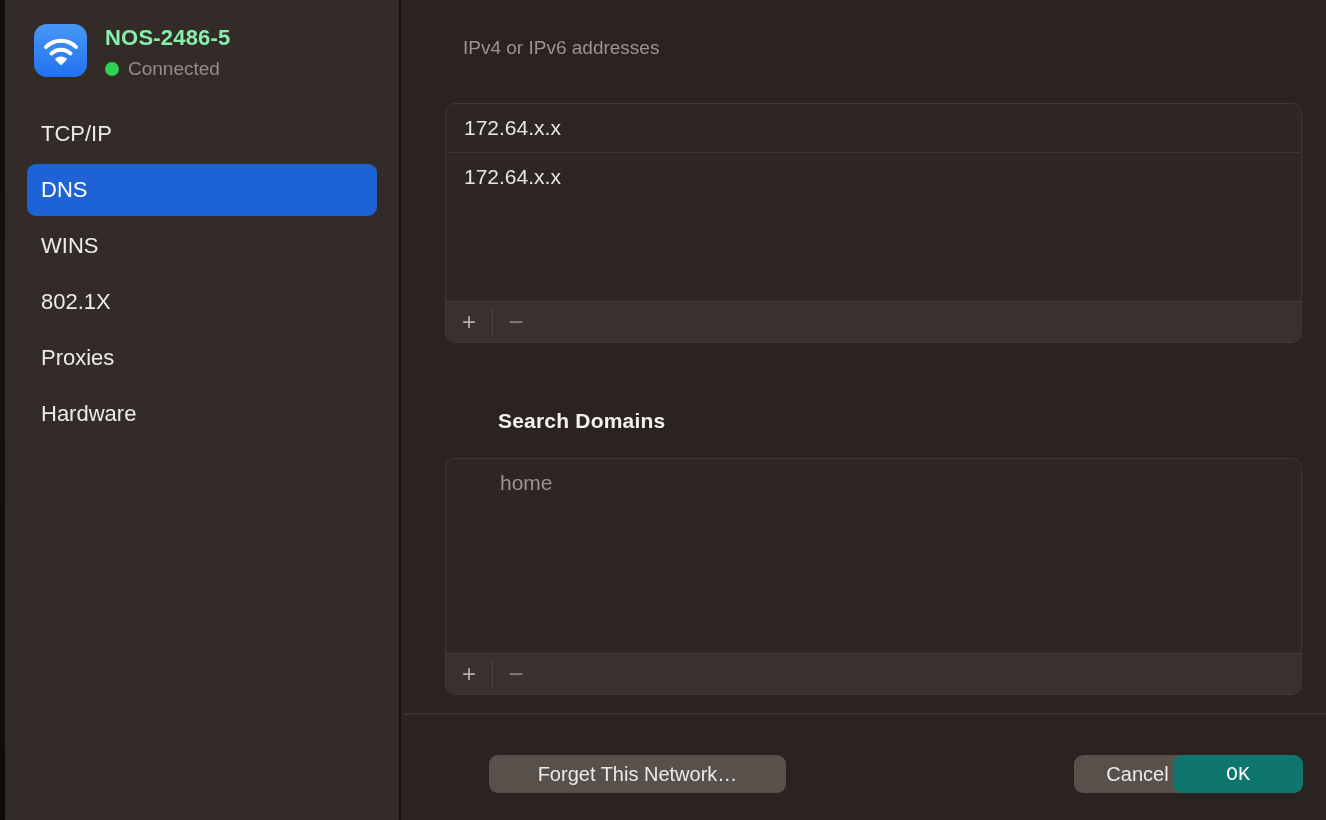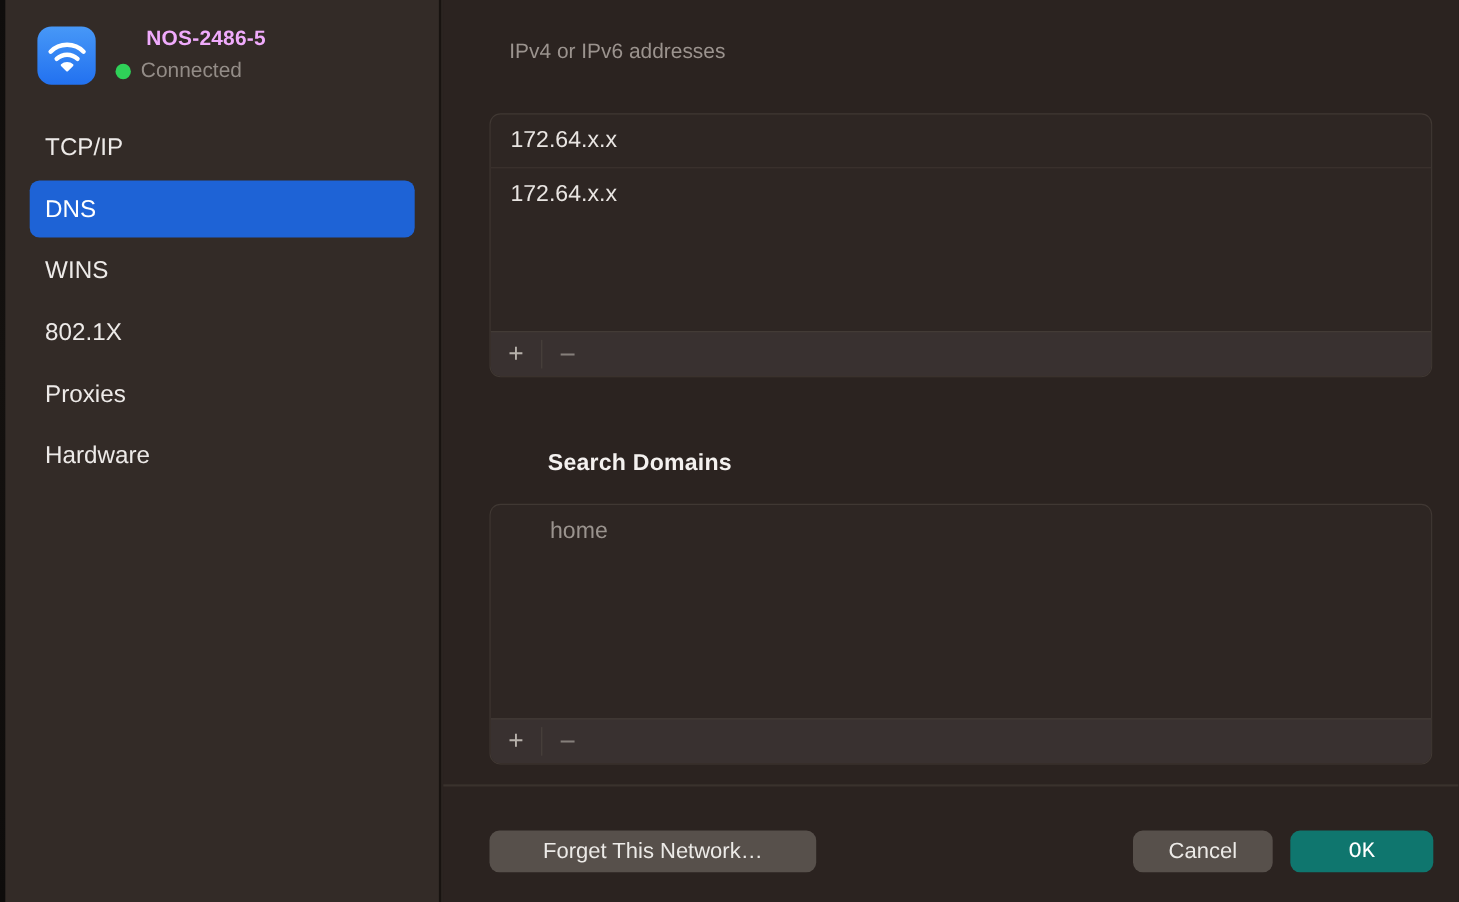--- a/index.html
+++ b/index.html
@@ -26,21 +26,21 @@
     background: #2b2320;
   }
   
   .net-header { position: absolute; left: 29px; top: 24px; display: flex; }
   .wifi-badge {
     width: 53px; height: 53px; border-radius: 13px;
     background: linear-gradient(180deg, #4798f7 0%, #2271f0 100%);
     display: flex; align-items: center; justify-content: center;
   }
   .net-meta { margin-left: 18px; padding-top: 1px; }
-  .net-name { color: #f0abfc; font-size: 19px; font-weight: 600; letter-spacing: .2px; margin-left: 28px; }
+  .net-name { color: #86efac; font-size: 22px; font-weight: 600; letter-spacing: .2px; }
   .net-status { display: flex; align-items: center; margin-top: 7px; }
   .status-dot {
     width: 14px; height: 14px; border-radius: 50%;
     background: #2fd158; margin-right: 9px;
   }
   .status-text { color: #938c87; font-size: 19px; }
   .side-list { position: absolute; left: 0; top: 108px; width: 100%; }
   .side-item {
     margin: 0 22px; height: 52px; margin-bottom: 4px;
     display: flex; align-items: center;
@@ -87,21 +87,21 @@
   }
   
   .action-bar { position: absolute; left: 42px; right: 24px; top: 755px; height: 40px; }
   .btn {
     height: 38px; border: none; border-radius: 9px;
     font-family: "Liberation Sans", "DejaVu Sans", sans-serif;
     font-size: 20px; color: #eceae7;
     display: inline-flex; align-items: center; justify-content: center;
     padding: 0 22px; cursor: default;
   }
-  .btn.gray { background: #57504b; }
+  .btn.gray { background: #57504b; margin-left: 44px; }
   .btn.blue { background: #0f766e; color: #ffffff; font-family: Liberation Mono, monospace; }
   .btn-forget { position: absolute; left: 0; top: 0; width: 297px; }
   .btn-cancel { position: absolute; left: 585px; top: 0; width: 127px; }
   .btn-ok { position: absolute; left: 728px; top: 0; width: 130px; }
 </style>
 </head>
 <body>
 
 <div class="edge-strip"></div>
 

